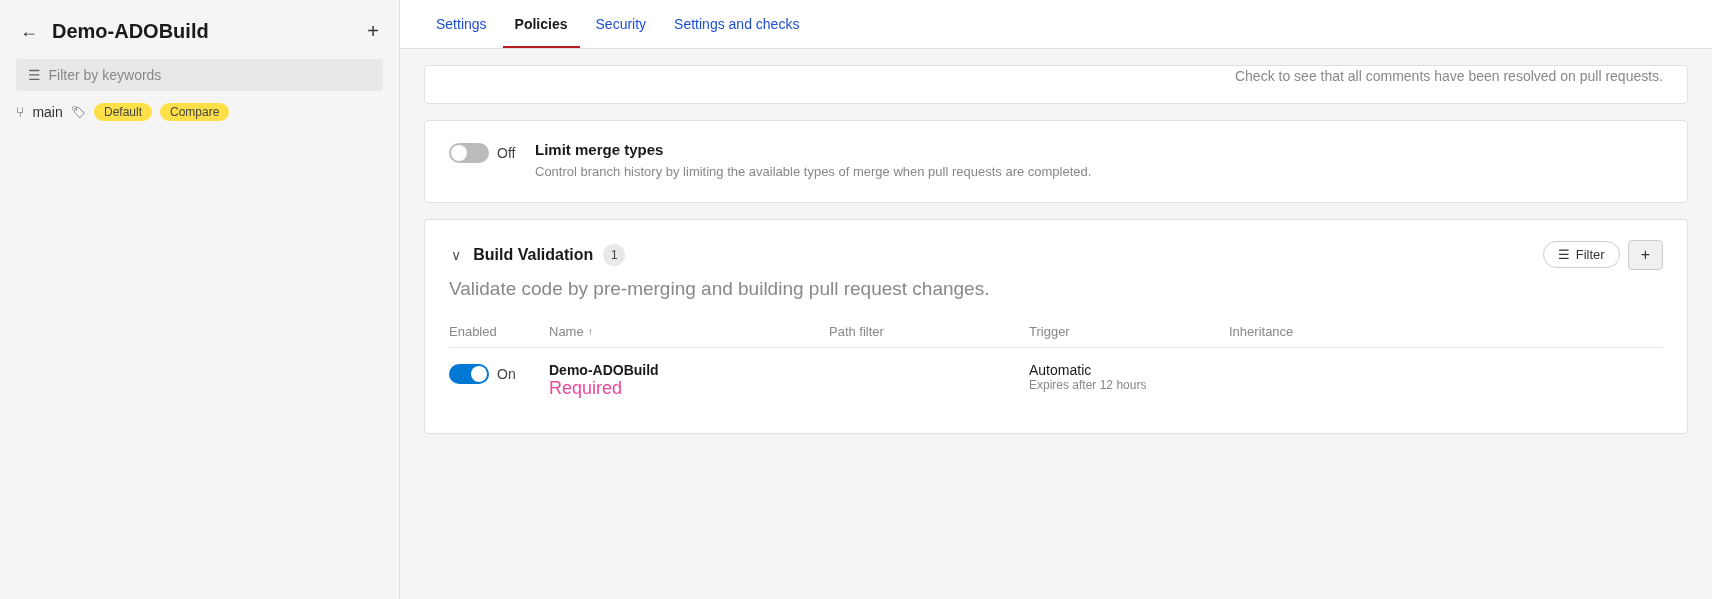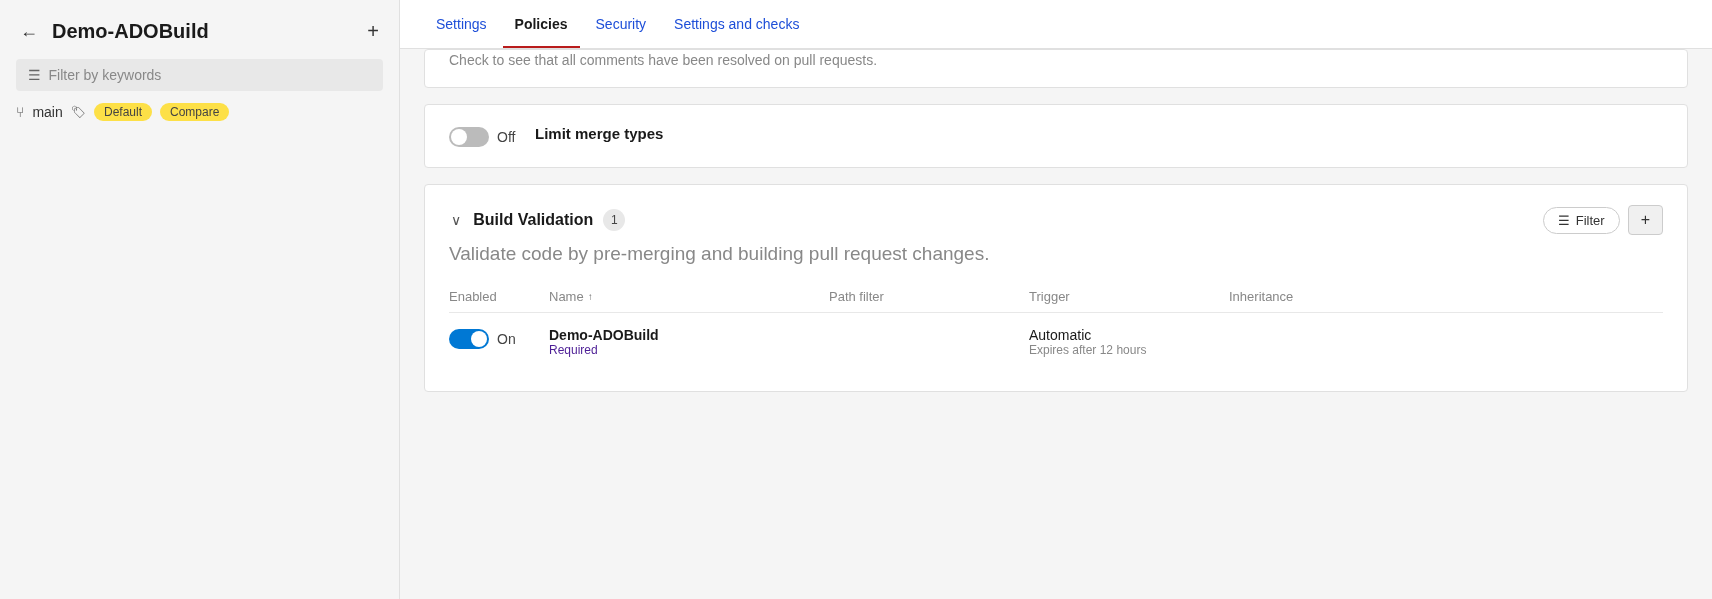--- a/index.html
+++ b/index.html
@@ -268,35 +268,37 @@
     .table td {
       text-align: left;
       font-size: 14px;
       color: #1a1a1a;
       padding: 14px 12px 14px 0;
       vertical-align: top;
     }
     .th-name { display: flex; align-items: center; gap: 4px; }
     .sort-icon { font-size: 10px; color: #666; }
     .name-main { font-weight: 600; font-size: 14px; }
-    .name-sub { font-size: 12px; color: #4c1d95; }
+    .name-sub { font-size: 18px; color: #ec4899; }
     .trigger-main { font-size: 14px; color: #1a1a1a; }
     .trigger-sub { font-size: 12px; color: #888; }
 
     
     .content::-webkit-scrollbar { width: 6px; }
     .content::-webkit-scrollbar-track { background: #f0f0f0; }
     .content::-webkit-scrollbar-thumb { background: #ccc; border-radius: 3px; }
 
     .partial-top {
       background: #fff;
       border: 1px solid #e0e0e0;
       border-radius: 4px;
       padding: 0 24px 16px;
       margin-bottom: 16px;
+      margin-top: 16px;
+      text-align: right;
     }
   </style>
 </head>
 <body>
 
 <div class="sidebar">
   <div class="sidebar-header">
     <button class="back-btn">←</button>
     <span class="sidebar-title">Demo-ADOBuild</span>
     <button class="add-btn">+</button>
@@ -332,20 +334,21 @@
     <div class="policy-card">
       <div class="toggle-row">
         <div class="toggle-container">
           <div class="toggle off">
             <div class="toggle-thumb"></div>
           </div>
           <span class="toggle-label">Off</span>
         </div>
         <div class="policy-info">
           <div class="policy-title">Limit merge types</div>
+          <div class="policy-desc">Control branch history by limiting the available types of merge when pull requests are completed.</div>
         </div>
       </div>
     </div>
 
     <div class="section-card">
       <div class="section-header">
         <button class="section-collapse-btn">∨</button>
         <span class="section-title">Build Validation</span>
         <div class="count-badge">1</div>
         <div class="section-actions">

